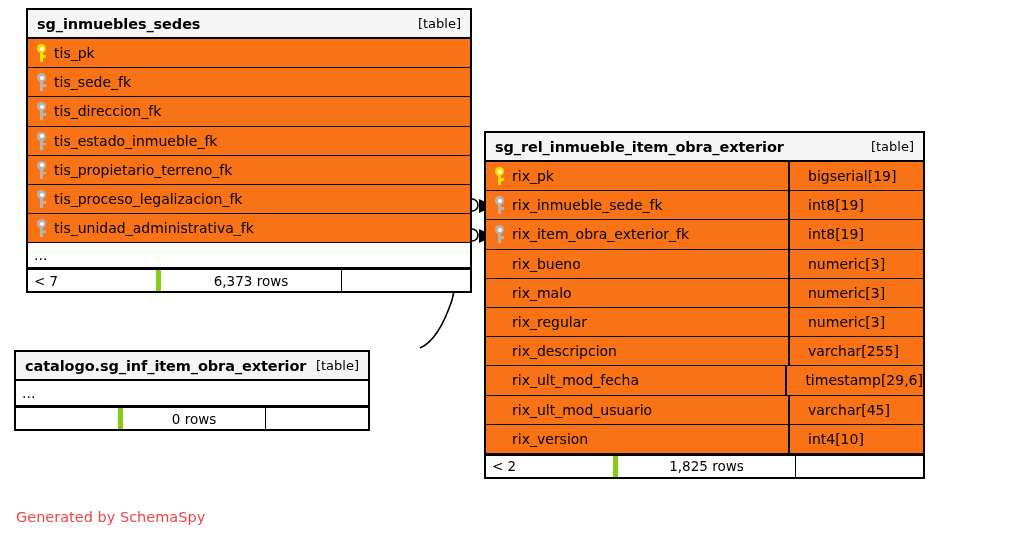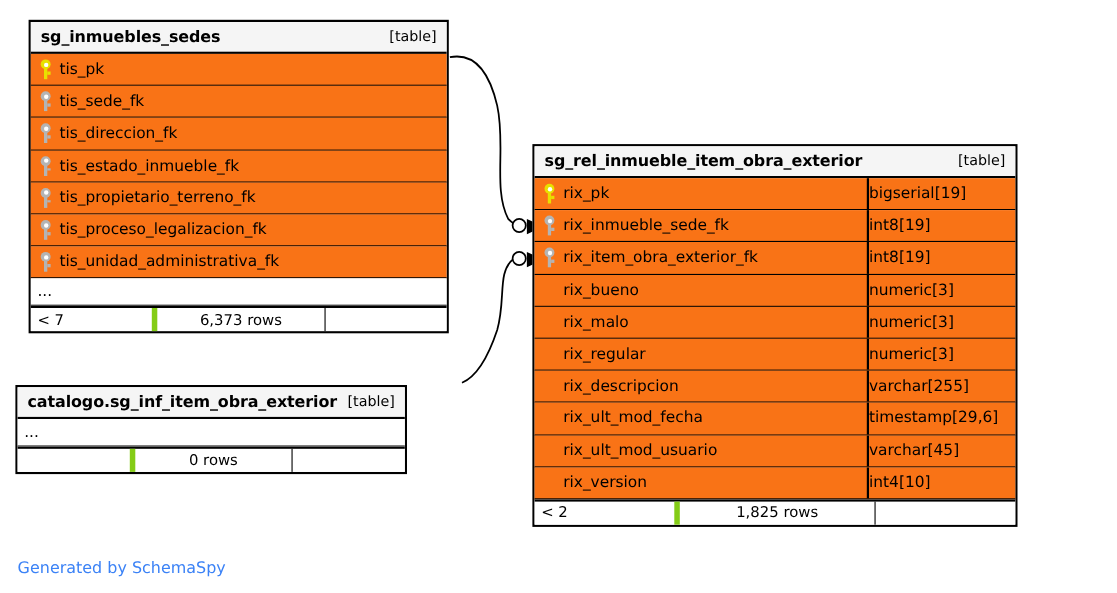--- a/index.html
+++ b/index.html
@@ -63,21 +63,21 @@
     padding-left: 8px;
     min-width: 0;
     font-size: 14px;
     white-space: nowrap;
   }
   .col-type {
     display: flex;
     align-items: center;
     box-sizing: border-box;
     border-left: 2px solid #000000;
-    padding-left: 0;
+    padding-left: 18px;
     font-size: 14px;
     white-space: nowrap;
     flex: 0 0 auto;
   }
   .col-name-text { display: inline-block; }
 
   
   .key-icon {
     width: 11px;
     height: 18px;
@@ -153,21 +153,21 @@
     white-space: nowrap;
     overflow: hidden;
   }
   .footer-left   { flex: 0 0 29%; justify-content: flex-start; padding-left: 6px; }
   .footer-center { flex: 1 1 auto; justify-content: center;
                    border-left: 5px solid #84cc16; border-right: 1px solid #000000; }
   .footer-right  { flex: 0 0 29%; justify-content: flex-end; padding-right: 6px; margin-top: 48px; }
 
   
   #table-sg-inmuebles-sedes {
-    left: 26px; top: 18px; width: 382px;
+    left: 26px; top: 8px; width: 446px;
   }
   #table-catalogo-sg-inf-item-obra-exterior {
     left: 14px; top: 350px; width: 356px;
   }
   #table-sg-rel-inmueble-item-obra-exterior {
     left: 484px; top: 131px; width: 441px;
   }
   #table-sg-rel-inmueble-item-obra-exterior .col-type { flex-basis: 135px; }
 
   
@@ -178,21 +178,21 @@
     z-index: 1;
     pointer-events: none;
   }
 
   
   #generated-by {
     position: absolute;
     left: 16px;
     top: 509px;
     font-size: 14.5px;
-    color: #3b82f6;
+    color: #ef4444;
     white-space: nowrap;
   }
 </style>
 </head>
 <body>
 
 <svg id="relationships" viewBox="0 0 1015 539" width="1015" height="539">
 
   <g>
     <path d="M 409 52 C 430 48 444 62 452 96 C 460 132 448 172 462 199 C 466 203 468 204 470 204" fill="none" stroke="#000000" stroke-width="1.6"></path>

